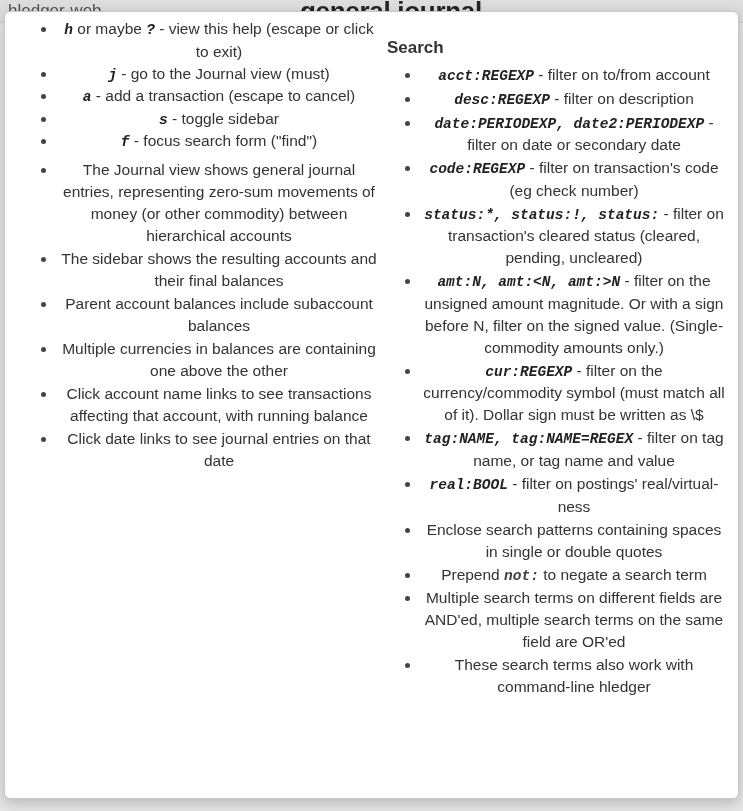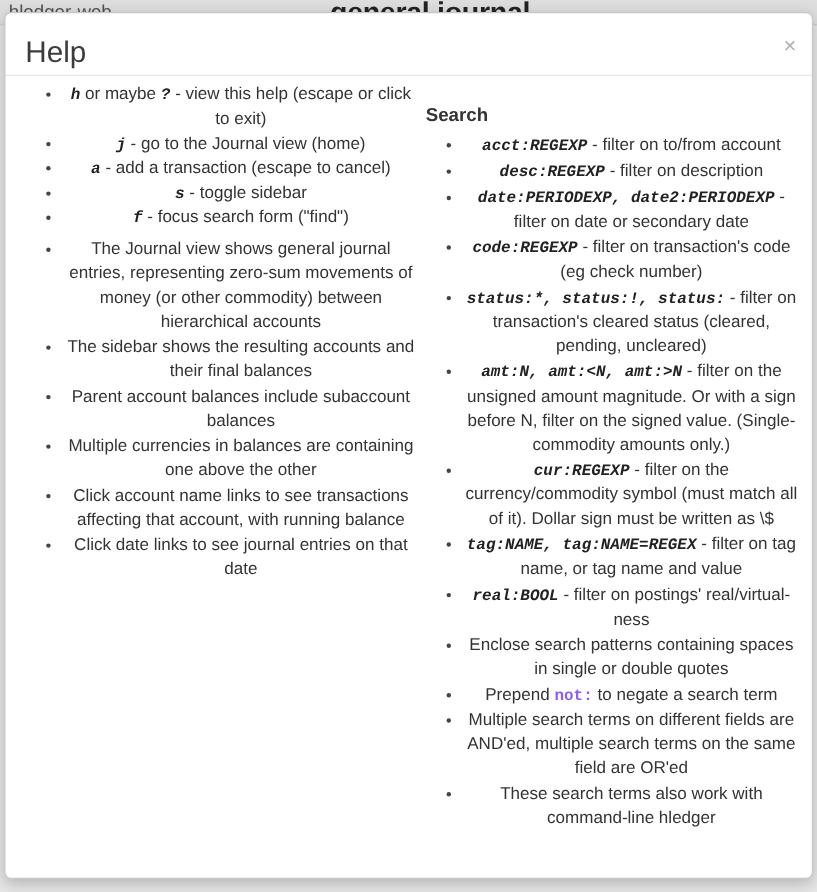--- a/index.html
+++ b/index.html
@@ -146,21 +146,22 @@
   ul.helplist.tight li {
     margin-bottom: 0px;
   }
   ul.helplist li::marker {
     color: #444;
   }
   code, .kbd, .mono {
     font-family: "Liberation Mono", "DejaVu Sans Mono", monospace;
     font-weight: bold;
     font-size: 14.5px;
-    color: #8b5cf6;
+    color: #404040;
+    font-style: italic;
   }
   .kbd-i {
     font-family: "Liberation Mono", "DejaVu Sans Mono", monospace;
     font-weight: bold;
     font-style: italic;
     font-size: 14.5px;
     color: #222222;
   }
 </style>
 </head>
@@ -169,35 +170,31 @@
 <div class="page-behind">
   <div class="behind-topbar"></div>
   <div class="behind-brand">hledger-web</div>
   <div class="behind-title">general journal</div>
 </div>
 
 <div class="backdrop"></div>
 
 <div class="modal">
 
-  <div class="modal-header">
-    <div class="modal-title">Help</div>
-    <button class="modal-close">×</button>
-  </div>
 
   <div class="modal-body">
 
     <div class="col col-left">
 
       <ul class="helplist tight">
         <li>
           <span class="kbd-i">h</span><span> or maybe </span><span class="kbd-i">?</span><span> - view this help (escape or click to exit)</span>
         </li>
         <li>
-          <span class="kbd-i">j</span><span> - go to the Journal view (home)</span>
+          <span class="kbd-i">j</span><span> - go to the Journal view (must)</span>
         </li>
         <li>
           <span class="kbd-i">a</span><span> - add a transaction (escape to cancel)</span>
         </li>
         <li>
           <span class="kbd-i">s</span><span> - toggle sidebar</span>
         </li>
         <li>
           <span class="kbd-i">f</span><span> - focus search form ("find")</span>
         </li>

